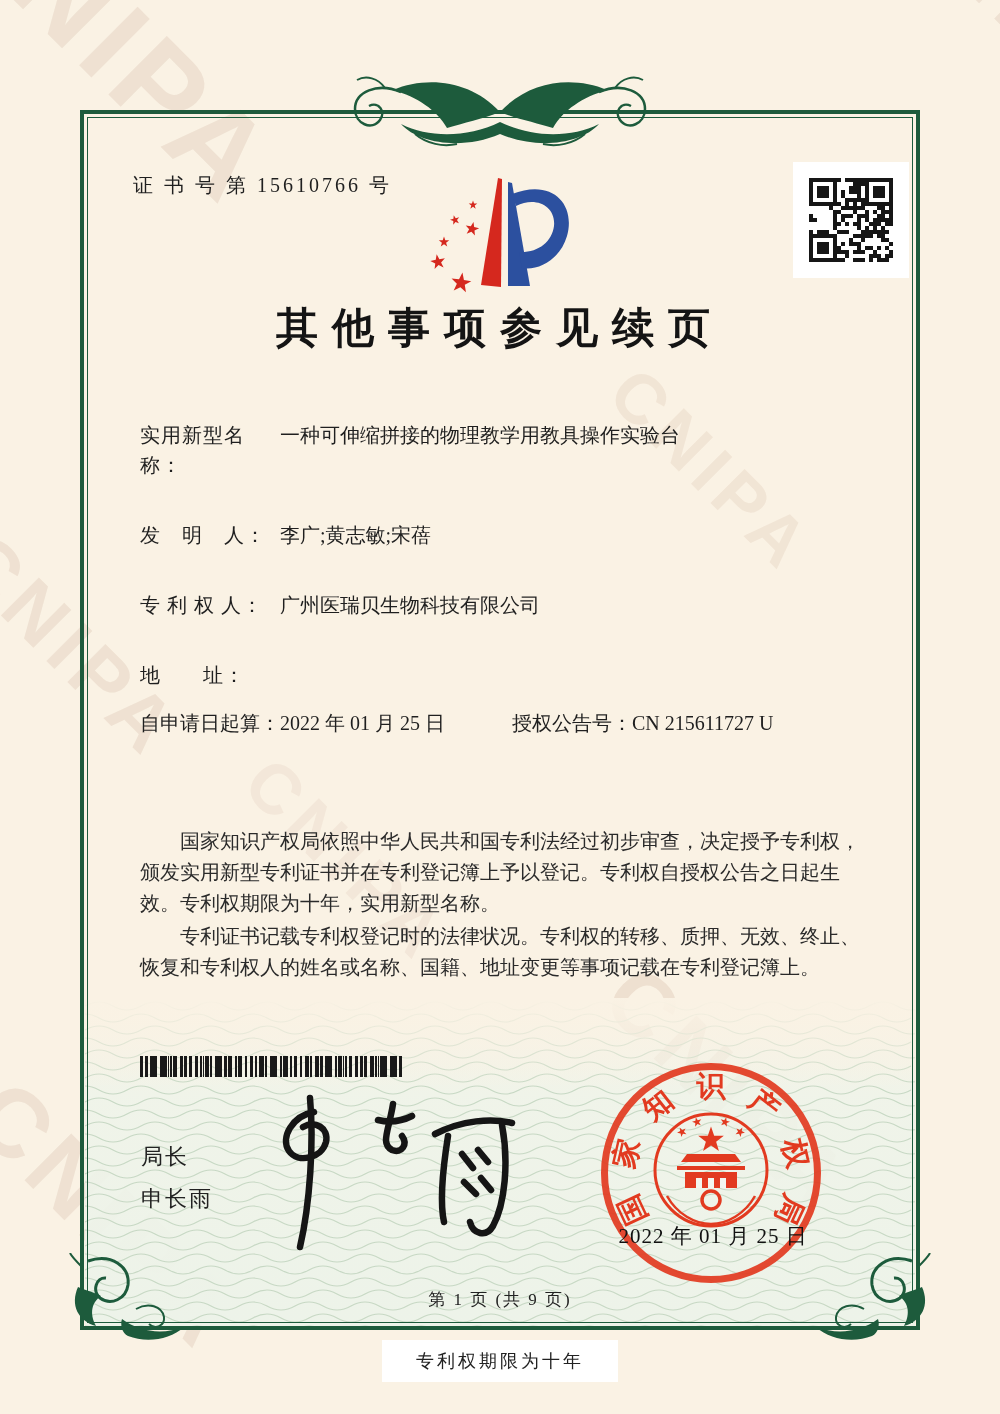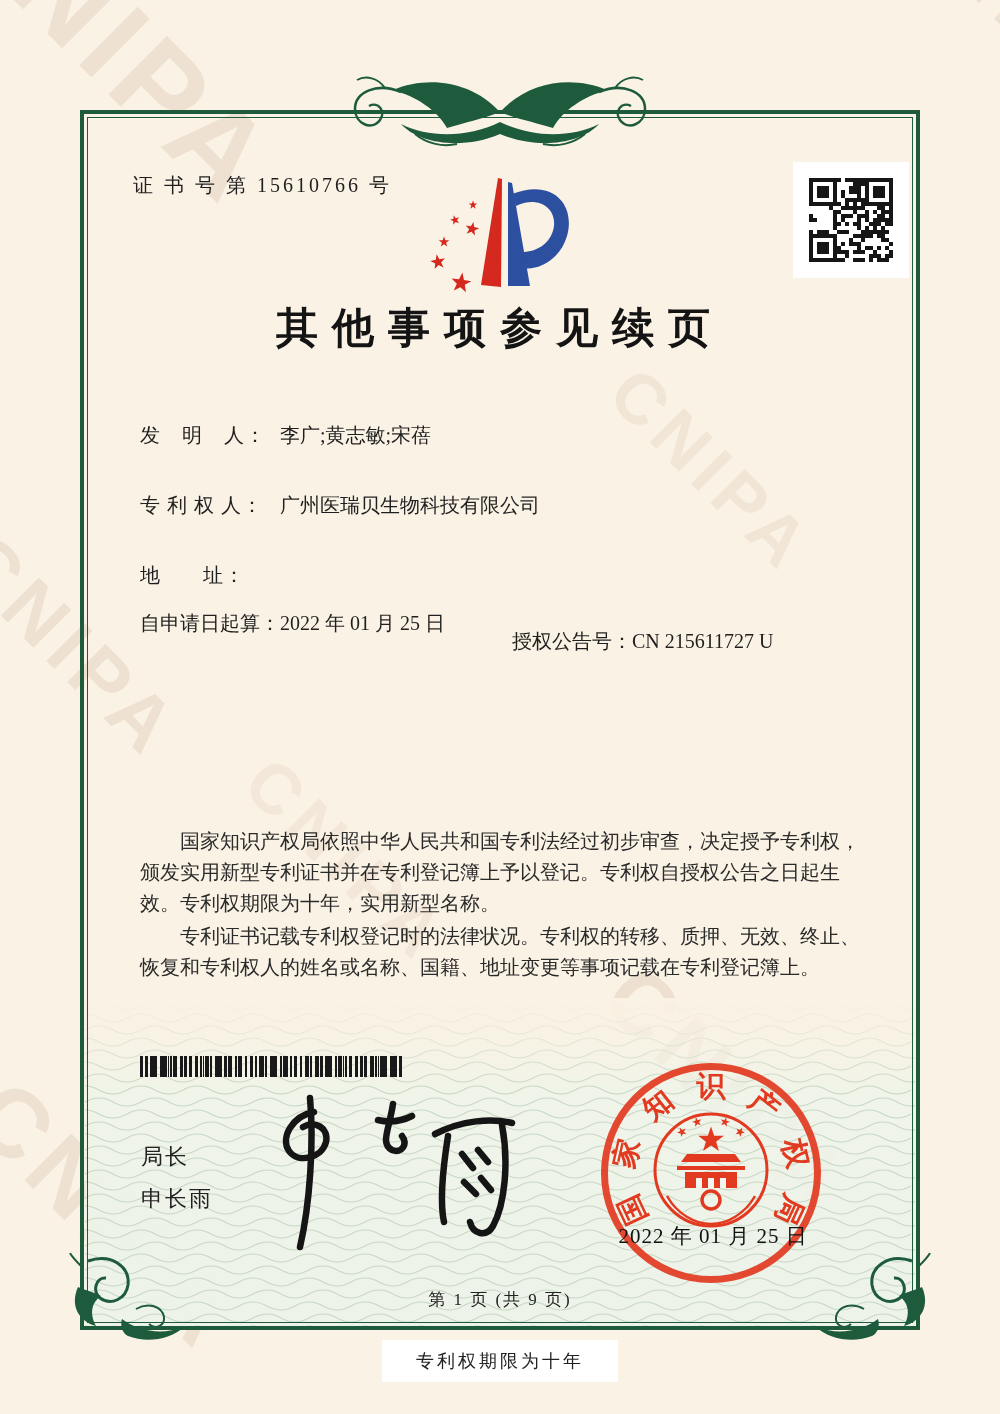--- a/index.html
+++ b/index.html
@@ -51,21 +51,21 @@
   }
   
   .fields{position:absolute; z-index:4; left:140px; top:420px; width:745px; font-size:20px;}
   .row{display:flex; margin-bottom:40px; line-height:30px;}
   .row .lbl{flex:none; width:140px; letter-spacing:1px;}
   .row .val{flex:1;}
   .row-addr{margin-bottom:18px;}
   .grantrow{display:flex; line-height:30px;}
   .grantrow .pair1{width:372px; display:flex;}
   .grantrow .pair1 .lbl{width:140px; flex:none;}
-  .grantrow .pair2{display:flex;margin-top:18px;}
+  .grantrow .pair2{display:flex;}
   
   .paras{position:absolute; z-index:4; left:140px; top:826px; width:732px;
     font-size:20px; line-height:31px; color:#2a2a2a;}
   .paras p{margin:0 0 2px 0; text-indent:2em;}
   
   .barcode{
     position:absolute; z-index:4; left:140px; top:1056px; width:262px; height:21px;
     background-image:
       repeating-linear-gradient(90deg,#191919 0 2px, rgba(0,0,0,0) 2px 5px),
       repeating-linear-gradient(90deg,#191919 0 1px, rgba(0,0,0,0) 1px 7px),
@@ -443,20 +443,24 @@
         <i style="left:68px;top:80px"></i>
         <i style="left:72px;top:80px"></i>
         <i style="left:76px;top:80px"></i>
       </div>
   </div>
 
   <div class="title">其他事项参见续页</div>
 
   <div class="fields">
     <div class="row">
+      <span class="lbl">实用新型名称：</span>
+      <span class="val">一种可伸缩拼接的物理教学用教具操作实验台</span>
+    </div>
+    <div class="row">
       <span class="lbl">发　明　人：</span>
       <span class="val">李广;黄志敏;宋蓓</span>
     </div>
     <div class="row">
       <span class="lbl">专 利 权 人：</span>
       <span class="val">广州医瑞贝生物科技有限公司</span>
     </div>
     <div class="row row-addr">
       <span class="lbl">地　　址：</span>
     </div>

